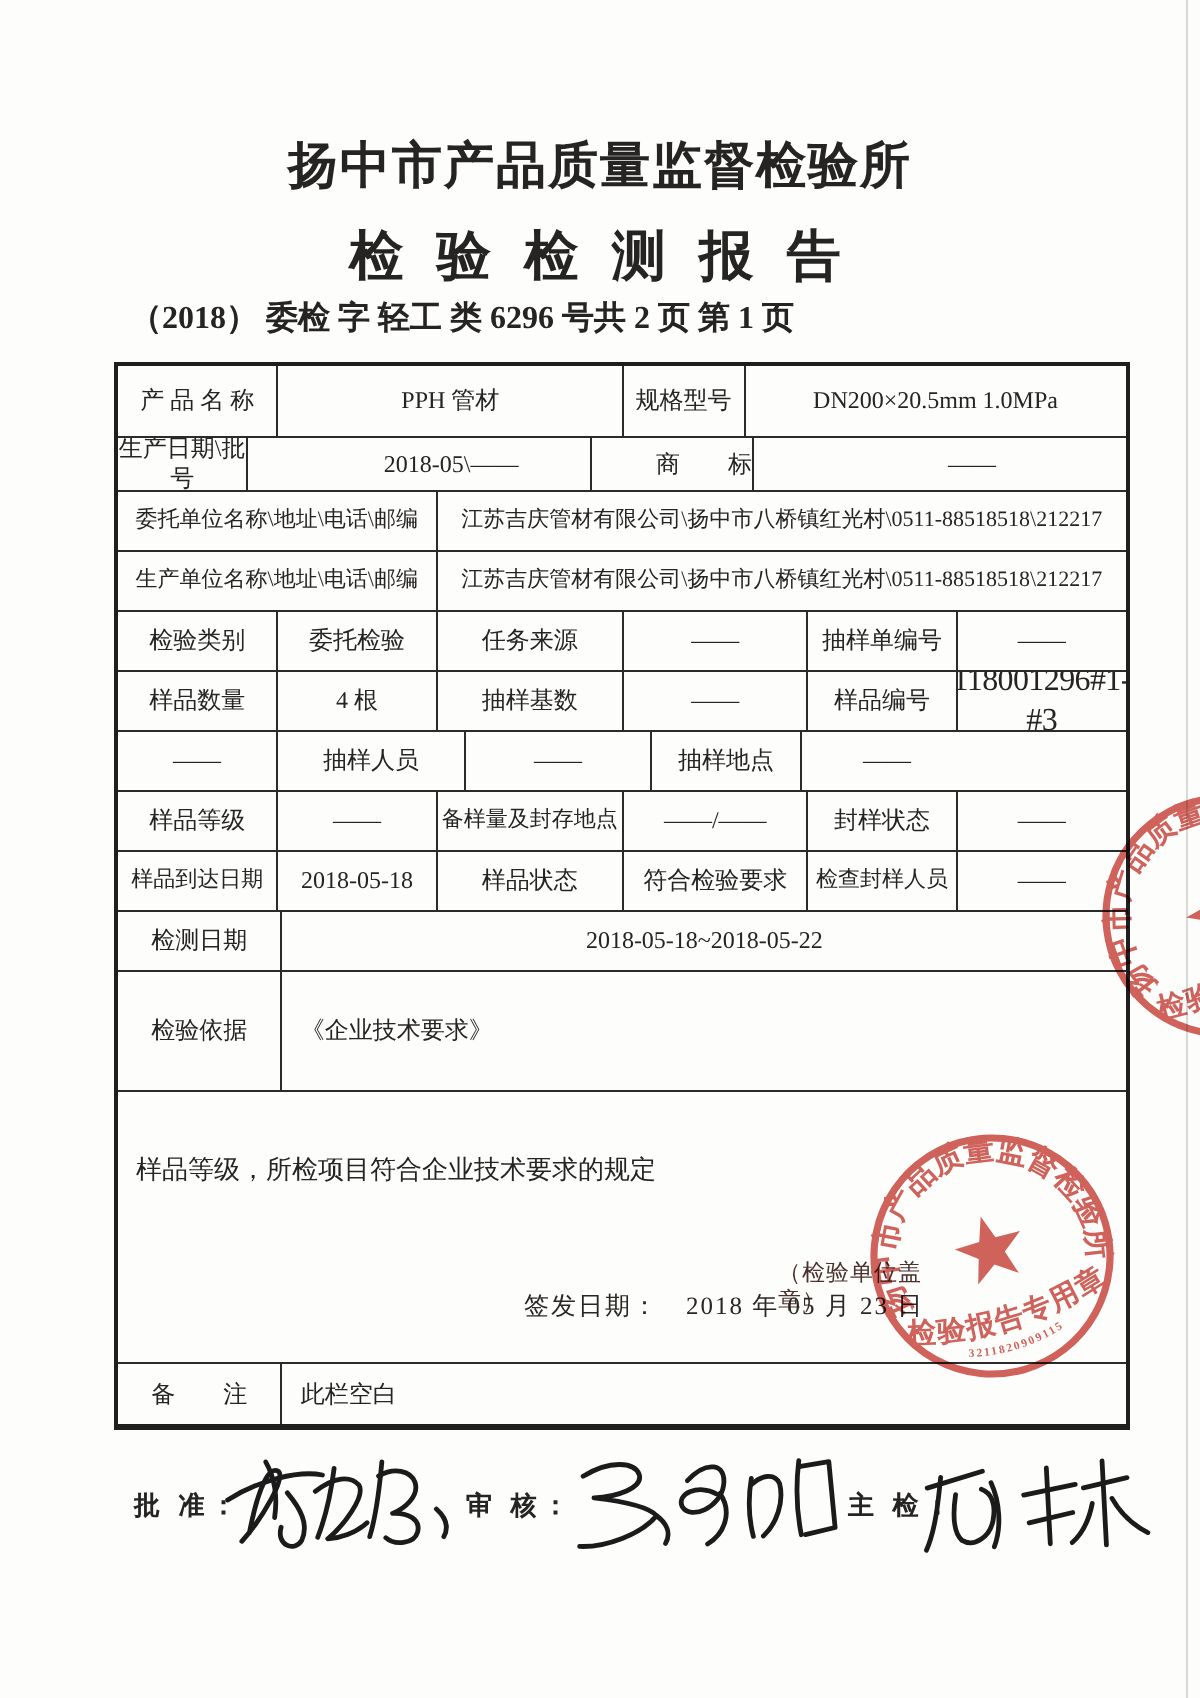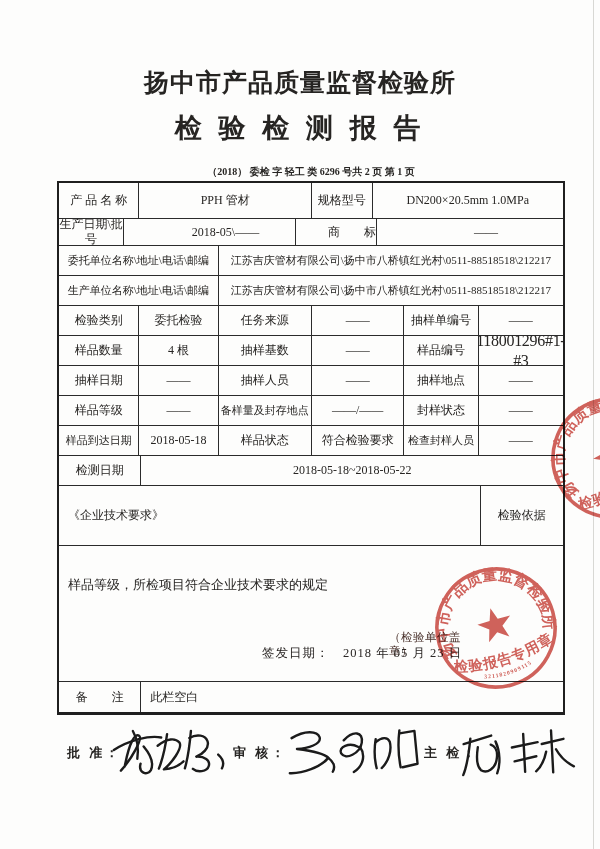--- a/index.html
+++ b/index.html
@@ -8,21 +8,21 @@
     font-family:"Liberation Serif","DejaVu Serif",serif;color:#262422;
     overflow:hidden;
   }
   .edge-line{position:absolute;left:593px;top:0;width:1px;height:849px;background:#d8d8d4;}
   
   .institute{position:absolute;left:0;top:66px;width:600px;text-align:center;
     font-size:25px;font-weight:bold;letter-spacing:1px;}
   .title{position:absolute;left:0;top:110px;width:600px;text-align:center;
     font-size:27px;font-weight:bold;letter-spacing:5px;}
   .docline{position:absolute;left:65px;top:149px;width:492px;display:flex;
-    justify-content:center;font-size:10px;font-weight:600;margin-top:16px;}
+    justify-content:flex-start;font-size:16px;font-weight:600;}
   
   .rpt{position:absolute;left:57px;top:181px;width:508px;
     border:2.4px solid #1f1f1f;border-bottom-width:3px;box-sizing:border-box;
     background:transparent;}
   .row{display:flex;box-sizing:border-box;border-bottom:1.4px solid #2b2b2b;}
   .row:last-child{border-bottom:none;}
   .cell{box-sizing:border-box;border-right:1.4px solid #2b2b2b;display:flex;
     align-items:center;justify-content:center;text-align:center;
     font-size:12px;line-height:1.25;overflow:hidden;}
   .cell:last-child{border-right:none;}
@@ -94,21 +94,20 @@
     </div>
     <div class="row r6">
       <div class="cell lbl" style="width:81px">样品数量</div>
       <div class="cell" style="width:80px">4 根</div>
       <div class="cell lbl" style="width:94px">抽样基数</div>
       <div class="cell" style="width:93px">——</div>
       <div class="cell lbl" style="width:75px">样品编号</div>
       <div class="cell tiny" style="width:85px">118001296#1-#3</div>
     </div>
     <div class="row r7">
-      <div class="cell lbl" style="width:81px">抽样日期</div>
       <div class="cell" style="width:80px">——</div>
       <div class="cell lbl" style="width:94px">抽样人员</div>
       <div class="cell" style="width:93px">——</div>
       <div class="cell lbl" style="width:75px">抽样地点</div>
       <div class="cell" style="width:85px">——</div>
     </div>
     <div class="row r8">
       <div class="cell lbl" style="width:81px">样品等级</div>
       <div class="cell" style="width:80px">——</div>
       <div class="cell lbl small" style="width:94px">备样量及封存地点</div>
@@ -122,22 +121,22 @@
       <div class="cell lbl" style="width:94px">样品状态</div>
       <div class="cell" style="width:93px">符合检验要求</div>
       <div class="cell lbl small" style="width:75px">检查封样人员</div>
       <div class="cell" style="width:85px">——</div>
     </div>
     <div class="row r10">
       <div class="cell lbl" style="width:83px">检测日期</div>
       <div class="cell" style="width:425px">2018-05-18~2018-05-22</div>
     </div>
     <div class="row r11">
+      <div class="cell lbl" style="width:83px">检验依据</div>
       <div class="cell val left" style="width:425px">《企业技术要求》</div>
-      <div class="cell lbl" style="width:83px">检验依据</div>
     </div>
     <div class="row r12">
       <div class="cell val" style="width:425px">
         <span>样品等级，所检项目符合企业技术要求的规定</span>
         <span class="seal-note">（检验单位盖章）</span>
         <span class="issue-date">签发日期：　2018 年 05 月 23 日</span>
       </div>
     </div>
     <div class="row r13">
       <div class="cell lbl" style="width:83px">备　　注</div>

